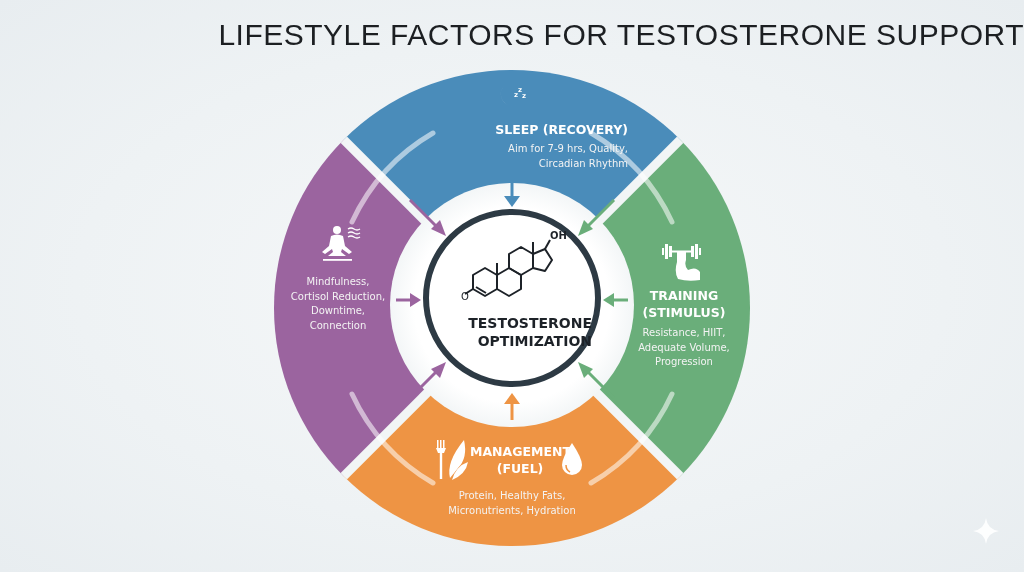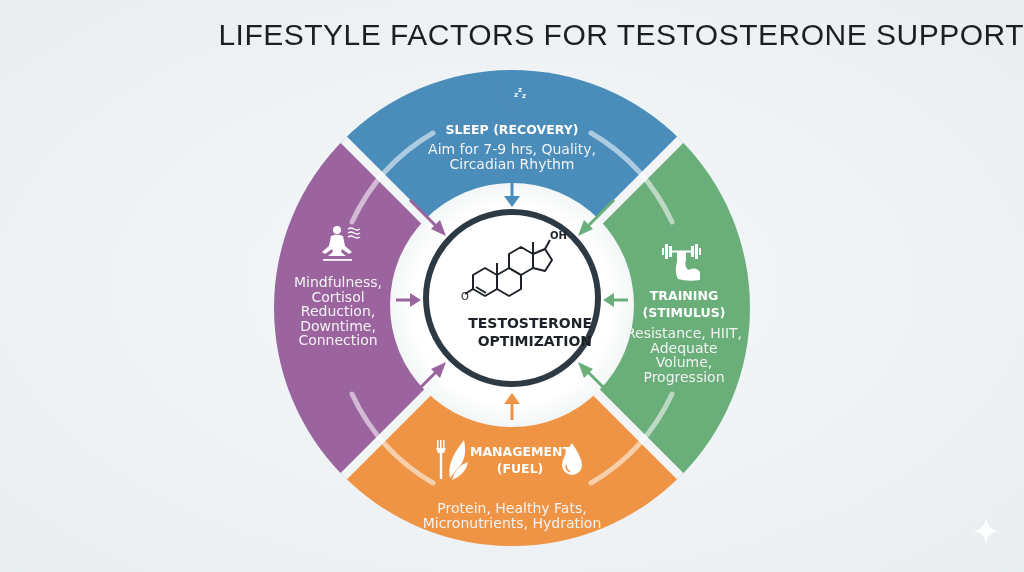--- a/index.html
+++ b/index.html
@@ -13,21 +13,21 @@
     position: absolute; left: 0; top: 18px; width: 1024px; text-align: right;
     font-family: "Liberation Sans", sans-serif; font-size: 30px; font-weight: 400;
     color: #1c1f22; letter-spacing: 0.5px;
   }
   svg.diagram { position: absolute; left: 0; top: 0; }
   .seg-label {
     position: absolute; text-align: center; color: #ffffff;
     font-family: "DejaVu Sans", sans-serif;
   }
   .seg-title { font-weight: bold; font-size: 12.5px; line-height: 17px; }
-  .seg-desc { font-size: 14px; line-height: 14.5px; margin-top: 5px; color: #f3f3f3; }
+  .seg-desc { font-size: 10px; line-height: 14.5px; margin-top: 5px; color: #f3f3f3; }
   .center-label {
     position: absolute; left: 432px; top: 314px; width: 160px; text-align: right;
     font-weight: bold; font-size: 14px; line-height: 18px; color: #1d2228;
     font-family: "DejaVu Sans", sans-serif;
   }
   .sparkle { position: absolute; left: 973px; top: 518px; }
 </style>
 </head>
 <body>
 
@@ -168,21 +168,21 @@
   <g fill="#ffffff">
     <path d="M 450 478 Q 446 462 464 440 Q 468 458 458 468 Q 455 472 450 478 Z"></path>
     <path d="M 452 480 Q 456 466 468 462 Q 466 474 452 480 Z"></path>
   </g>
   <g>
     <path d="M 572 443 Q 562 458 562 465 A 10 10 0 0 0 582 465 Q 582 458 572 443 Z" fill="#ffffff"></path>
     <path d="M 566 465 Q 566 470 570 472" stroke="#ee9444" stroke-width="1.5" fill="none"></path>
   </g>
 </svg>
 
-<div class="seg-label" style="left:412px; top:121px; width:200px;">
+<div class="seg-label" style="left:428px; top:121px; width:200px;text-align:right;">
   <div class="seg-title">SLEEP (RECOVERY)</div>
   <div class="seg-desc" style="margin-top:4px;">
     <div>Aim for 7-9 hrs, Quality,</div>
     <div>Circadian Rhythm</div>
   </div>
 </div>
 
 <div class="seg-label" style="left:276px; top:270px; width:124px;">
   <div class="seg-desc">
     <div>Mindfulness,</div>
@@ -204,21 +204,21 @@
   </div>
 </div>
 
 <div class="seg-label" style="left:470px; top:443px; width:100px;">
   <div class="seg-title">
     <div>MANAGEMENT</div>
     <div>(FUEL)</div>
   </div>
 </div>
 <div class="seg-label" style="left:412px; top:485px; width:200px;">
-  <div class="seg-desc" style="margin-top:16px;">
+  <div class="seg-desc" style="margin-top:4px;">
     <div>Protein, Healthy Fats,</div>
     <div>Micronutrients, Hydration</div>
   </div>
 </div>
 
 <div class="center-label">
   <div>TESTOSTERONE</div>
   <div>OPTIMIZATION</div>
 </div>
 

